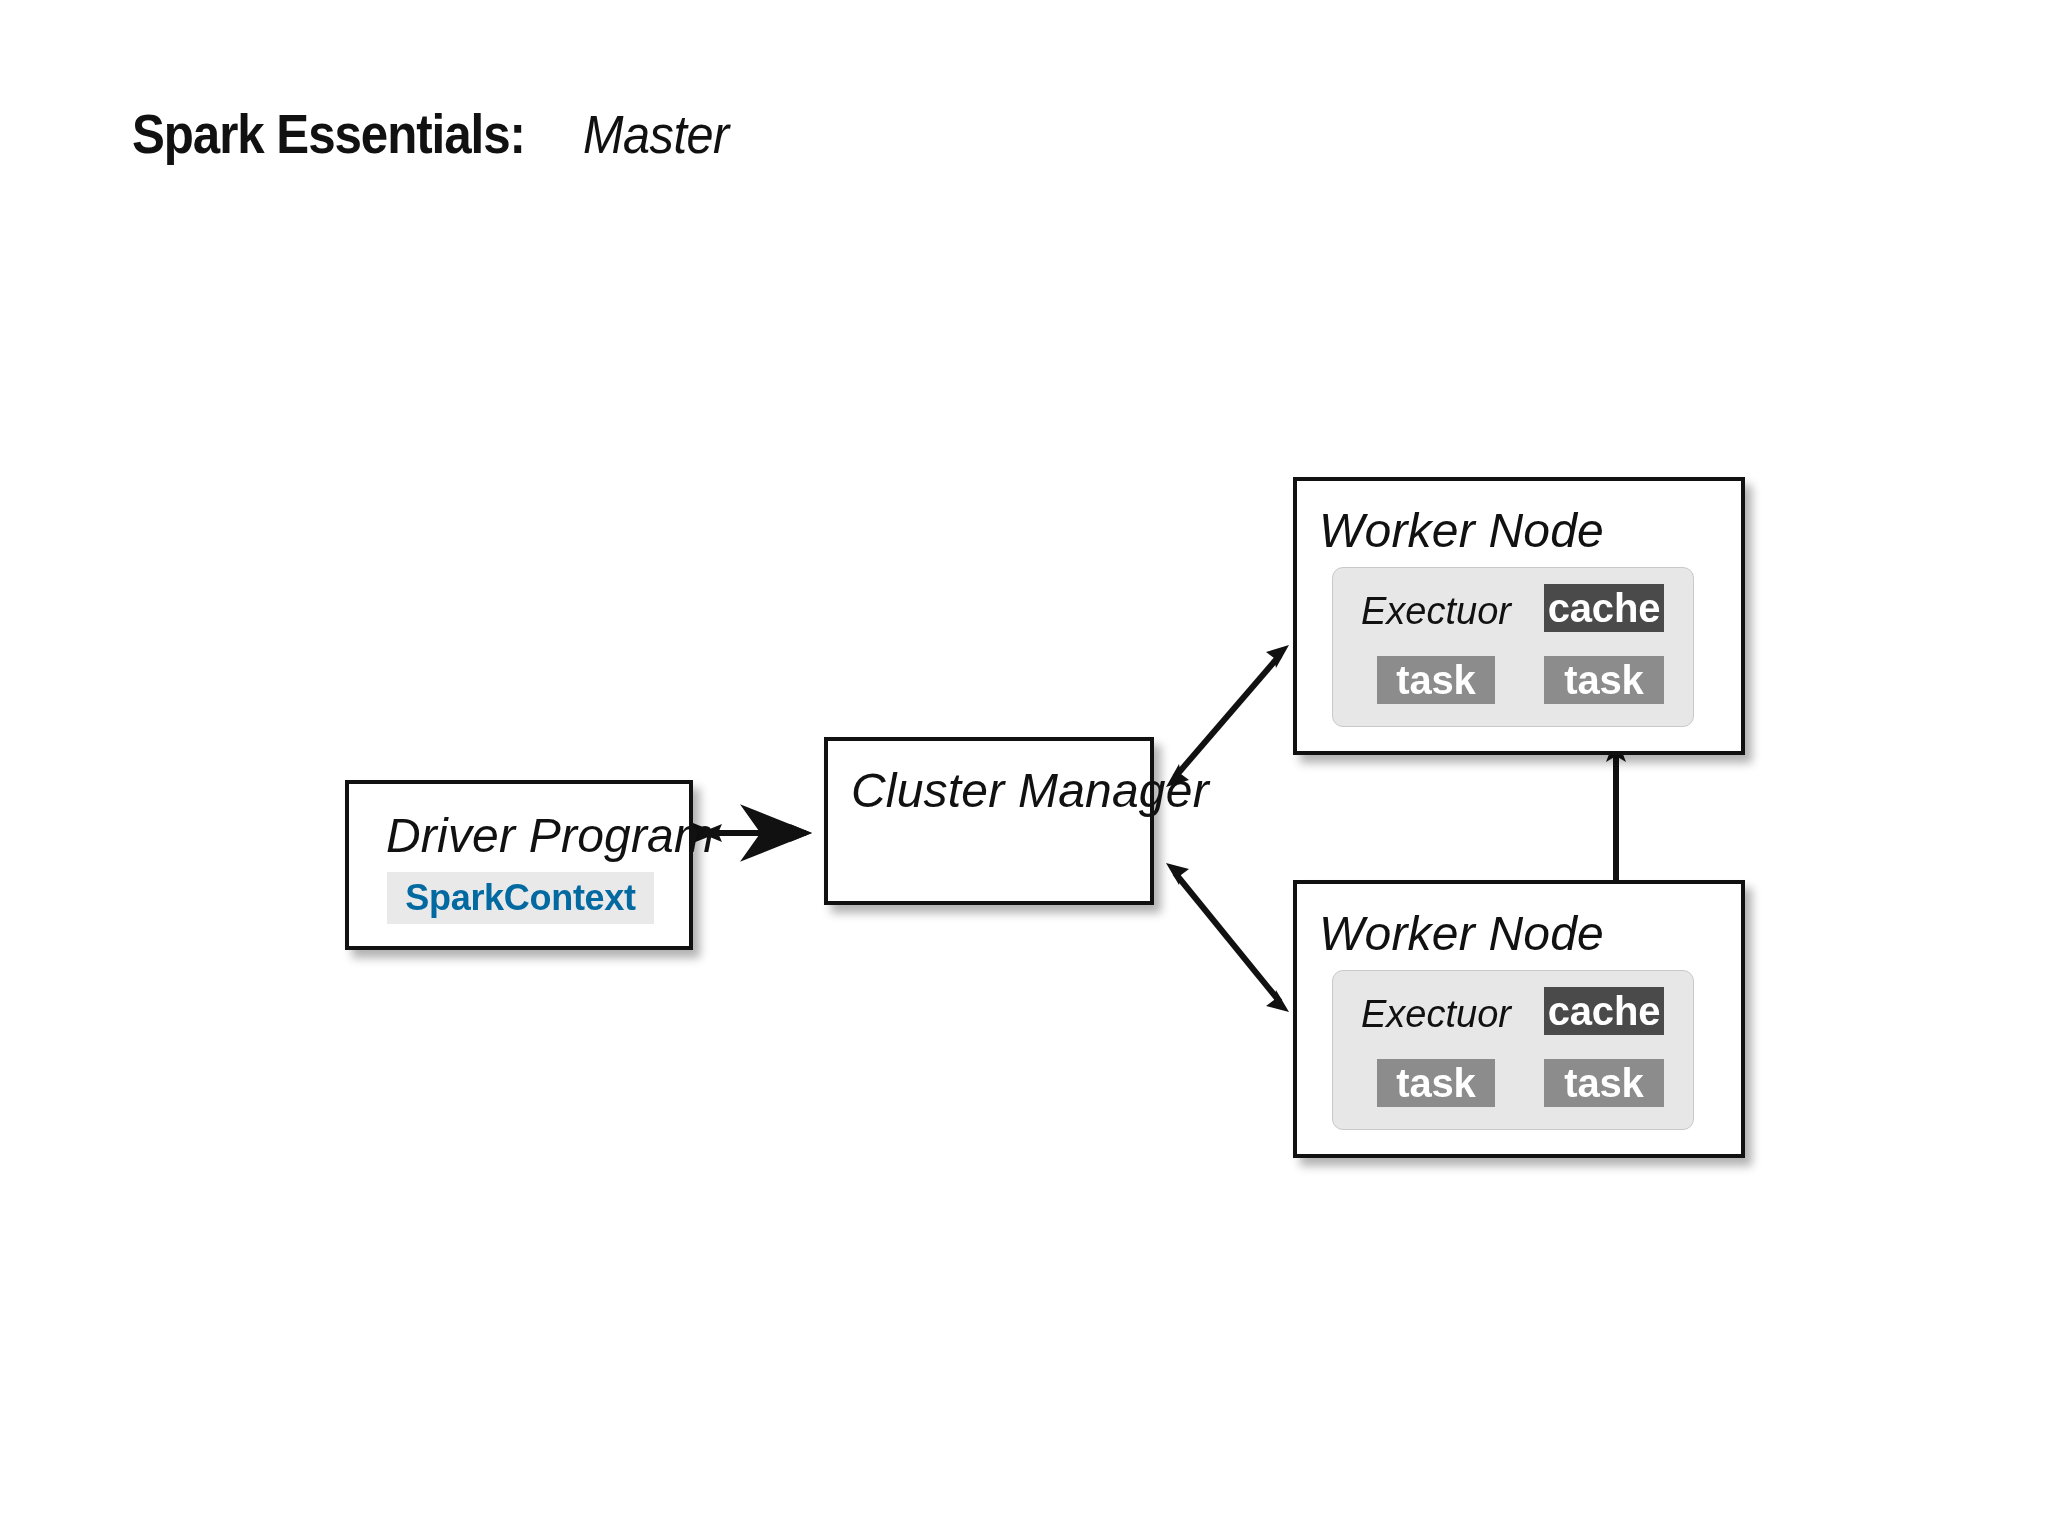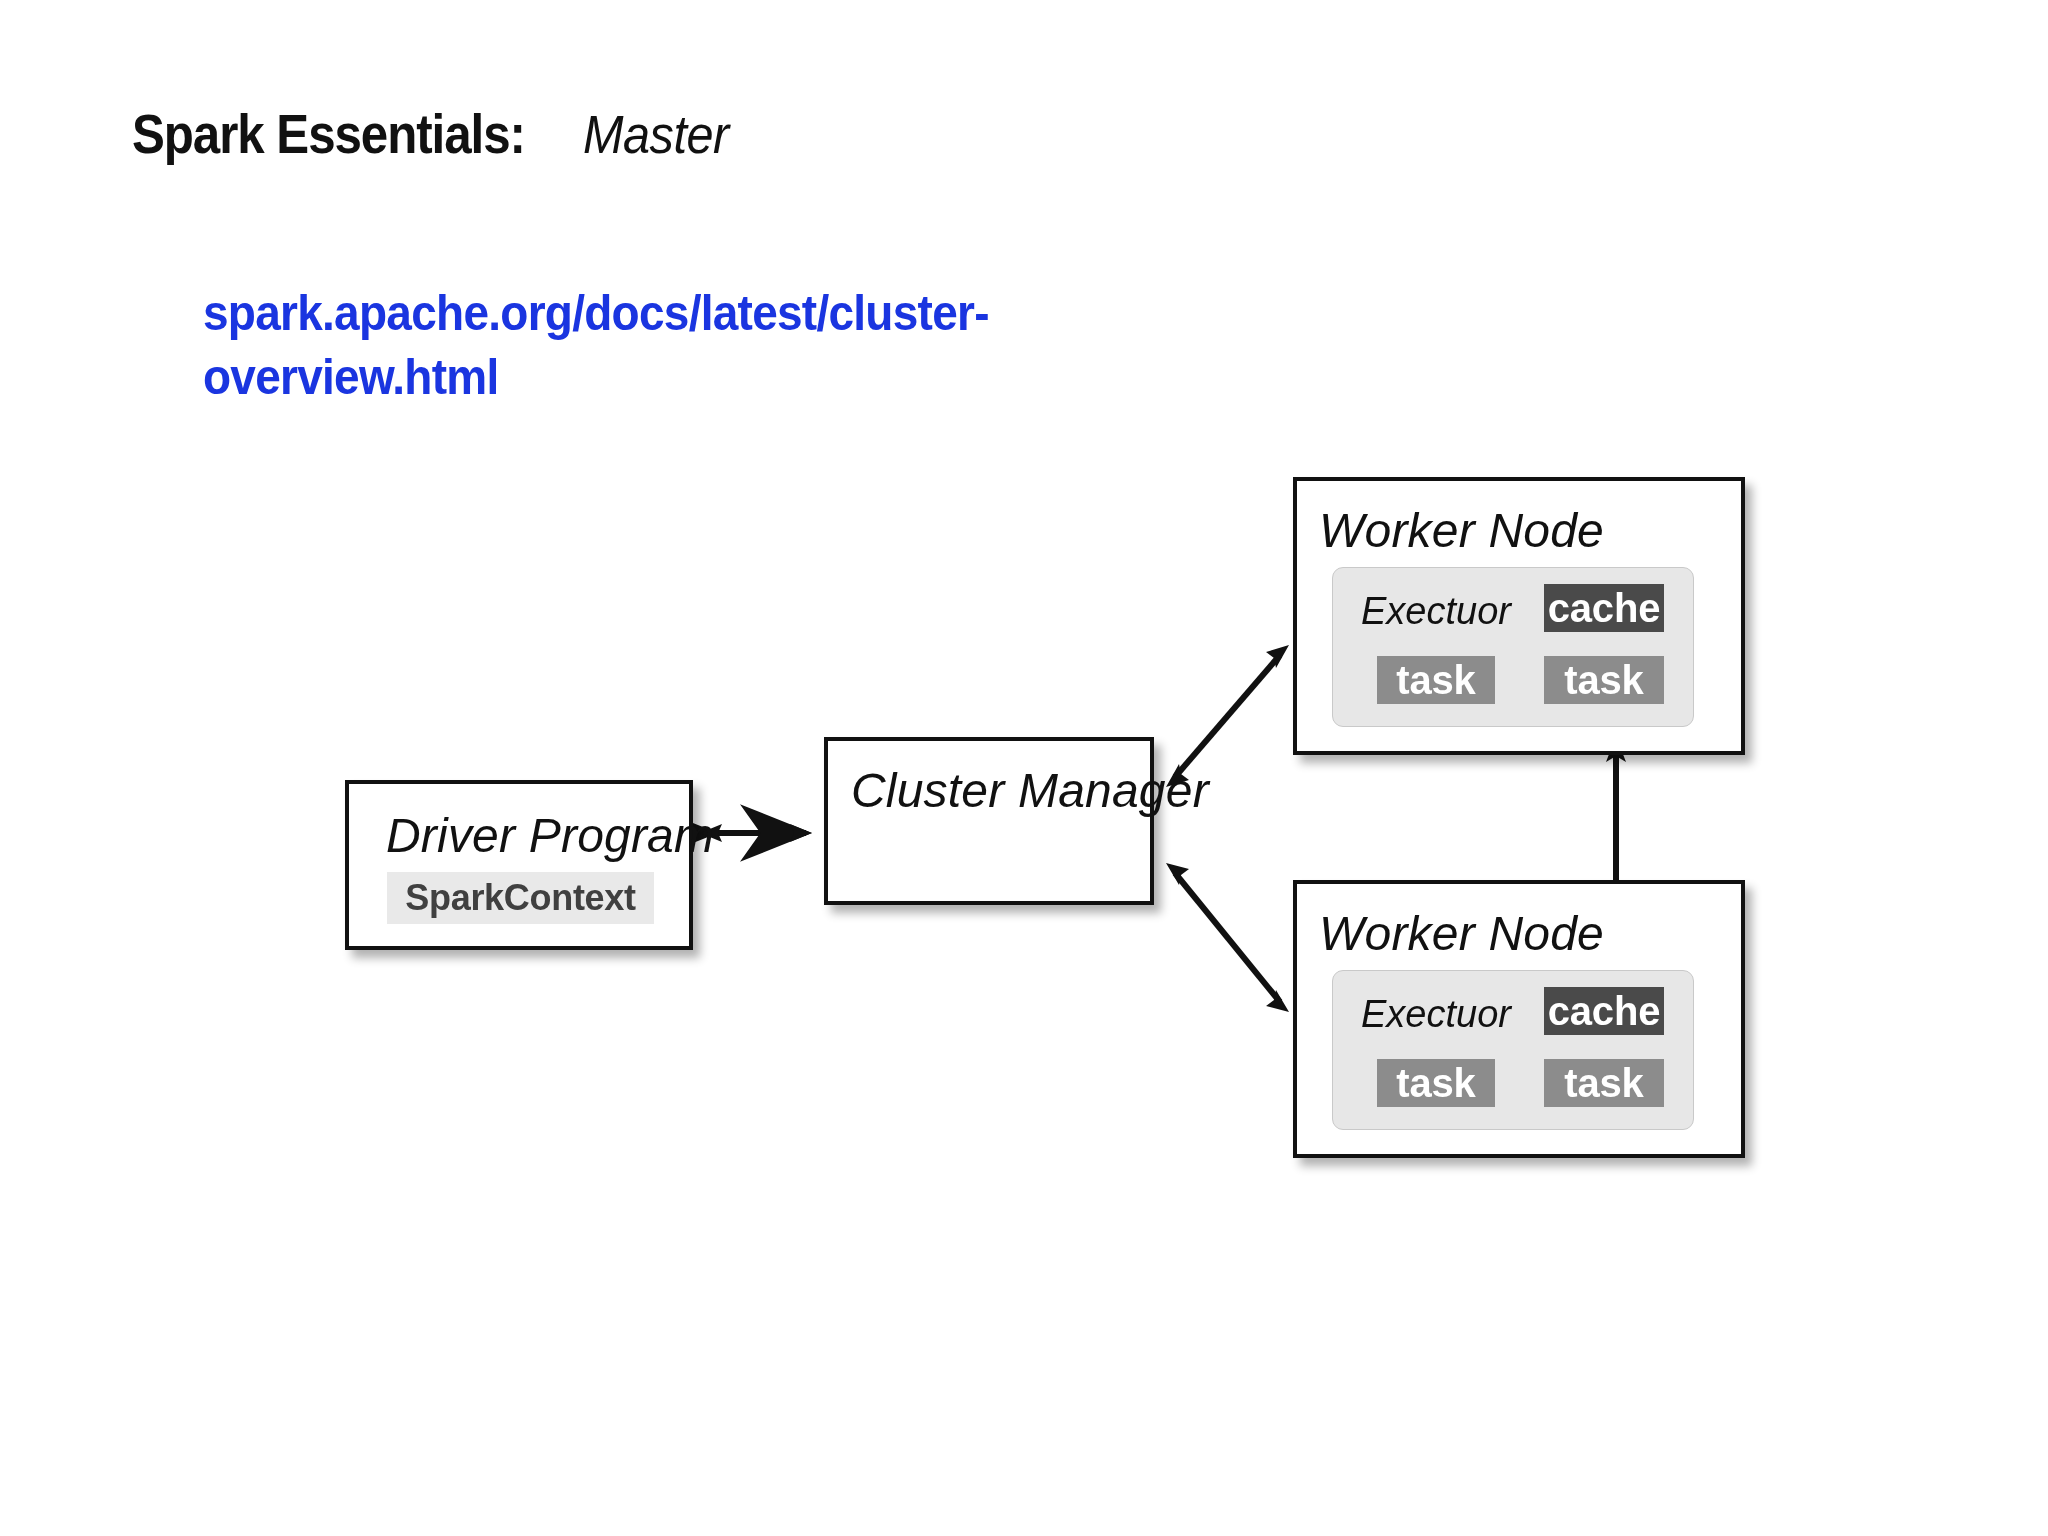--- a/index.html
+++ b/index.html
@@ -94,21 +94,21 @@
     height: 52px;
     background: #e9e9e9;
     display: flex;
     align-items: center;
     justify-content: center;
   }
   #sparkcontext-chip span {
     font-family: "Liberation Sans", sans-serif;
     font-weight: bold;
     font-size: 36px;
-    color: #404040;
+    color: #0369a1;
     letter-spacing: -0.3px;
   }
 
   
   #cluster-box { left: 824px; top: 737px; width: 330px; height: 168px; }
   #cluster-label { left: 23px; top: 22px; }
 
   
   .worker-box { width: 452px; height: 278px; }
   #worker-top { left: 1293px; top: 477px; }
@@ -181,24 +181,20 @@
 </style>
 </head>
 <body>
 
 <div id="slide">
 
   <div id="title-block">
     <span class="title-bold">Spark Essentials:</span><span class="title-italic">Master</span>
   </div>
 
-  <div id="url-block">
-    <div class="url-line">spark.apache.org/docs/latest/cluster-</div>
-    <div class="url-line">overview.html</div>
-  </div>
 
   <svg id="arrow-layer" viewBox="0 0 2048 1536">
     <defs>
       <marker id="ah" markerWidth="13" markerHeight="13" refX="11" refY="5.2" orient="auto" markerUnits="strokeWidth">
         <path d="M0,0.4 L12,5.2 L0,10 L3.4,5.2 Z" fill="#111111"></path>
       </marker>
       <marker id="ah2" markerWidth="13" markerHeight="13" refX="11" refY="5.2" orient="auto" markerUnits="strokeWidth">
         <path d="M0,0.4 L12,5.2 L0,10 L3.4,5.2 Z" fill="#111111"></path>
       </marker>
     </defs>

